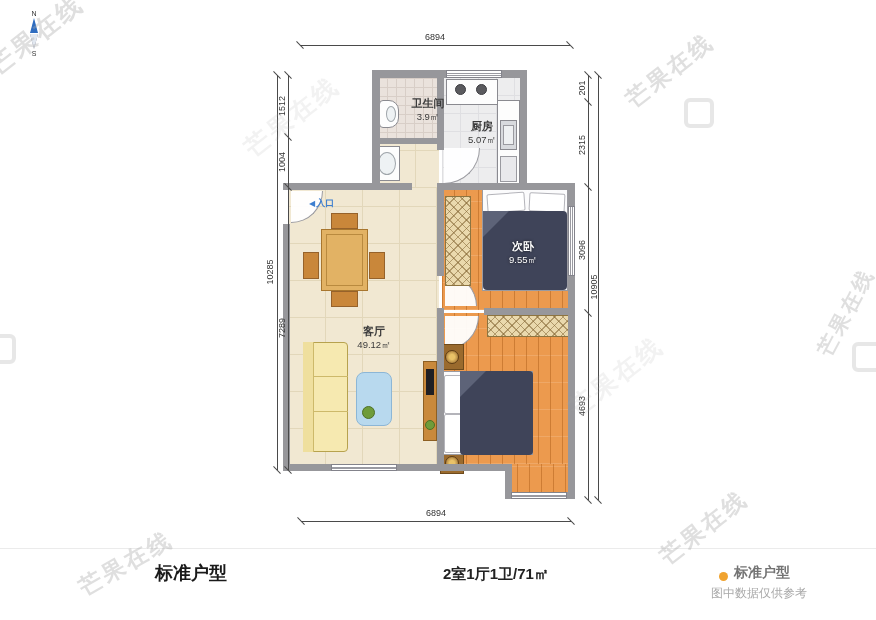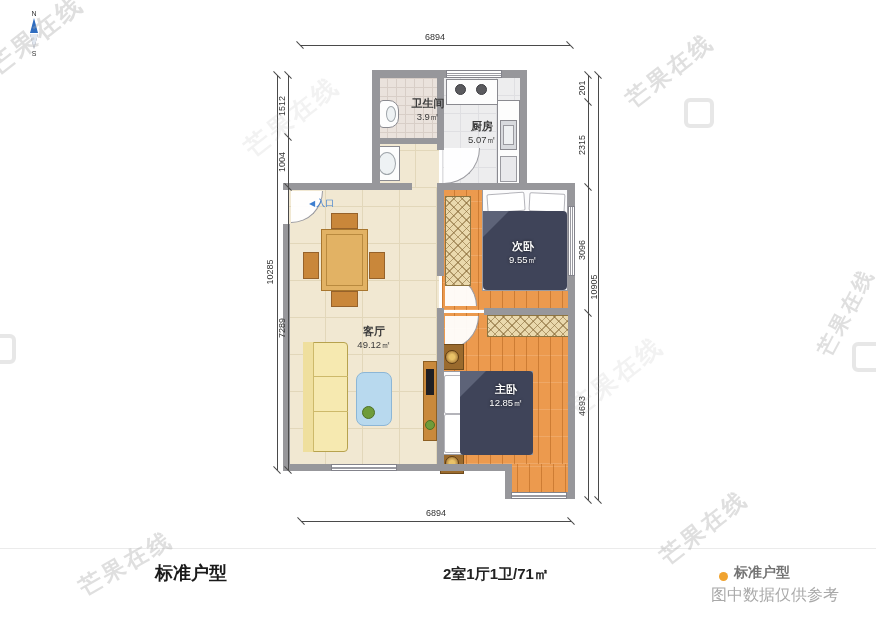--- a/index.html
+++ b/index.html
@@ -48,21 +48,21 @@
   .dim-label{position:absolute;font-size:9px;color:#333;z-index:60;white-space:nowrap;}
   .dim-label.v{transform:translate(-50%,-50%) rotate(-90deg);}
   .dim-label.h{transform:translate(-50%,-50%);}
   .tick{position:absolute;width:10px;height:1px;background:#4a4a4a;z-index:60;
         transform:translate(-50%,-50%) rotate(45deg);}
   
   .compass{position:absolute;left:24px;top:10px;width:20px;text-align:center;z-index:60;color:#333;font-size:7px;line-height:1;}
   .cp-up{width:0;height:0;margin:1px auto;border-left:4px solid transparent;border-right:4px solid transparent;border-bottom:15px solid #2e6cc0;}
   .cp-down{width:0;height:0;margin:0 auto 1px;border-left:4px solid transparent;border-right:4px solid transparent;border-top:15px solid #e2e8f0;filter:drop-shadow(0 0 .5px #778);}
   
-  .entry{position:absolute;left:309px;top:197px;z-index:60;color:#3e7fd0;font-size:9px;font-weight:normal;white-space:nowrap;}
+  .entry{position:absolute;left:309px;top:197px;z-index:60;color:#3e7fd0;font-size:9px;font-weight:bold;white-space:nowrap;}
   .entry .tri{font-size:8px;margin-right:1px;}
   
   .wm{position:absolute;color:rgba(170,170,170,.38);font-size:25px;letter-spacing:3px;z-index:70;pointer-events:none;white-space:nowrap;font-weight:bold;}
   .wm.faint{color:rgba(170,170,170,.15);}
   .wm-logo{position:absolute;width:22px;height:22px;border:4px solid rgba(170,170,170,.28);border-radius:6px;z-index:70;pointer-events:none;}
   
   .footer-text{position:absolute;z-index:60;white-space:nowrap;}
 </style>
 </head>
 <body>
@@ -167,24 +167,20 @@
     <span class="ar">5.07㎡</span>
   </div>
   <div class="room-label" style="left:342px;top:325px;width:64px">
     <span class="nm">客厅</span>
     <span class="ar">49.12㎡</span>
   </div>
   <div class="room-label on-bed" style="left:483px;top:240px;width:80px">
     <span class="nm">次卧</span>
     <span class="ar">9.55㎡</span>
   </div>
-  <div class="room-label on-bed" style="left:462px;top:383px;width:88px">
-    <span class="nm">主卧</span>
-    <span class="ar">12.85㎡</span>
-  </div>
 
   <div class="entry">
     <span class="tri">◀</span><span>入口</span>
   </div>
 
   <div class="dim-line" style="left:300px;top:45px;width:270px;height:1px"></div>
   <div class="dim-label h" style="left:435px;top:37px">6894</div>
   <div class="tick" style="left:300px;top:45px"></div>
   <div class="tick" style="left:570px;top:45px"></div>
 
@@ -232,15 +228,15 @@
   <span class="wm" style="left:652px;top:512px;transform:rotate(-38deg);font-size:23px">芒果在线</span>
   <div class="wm-logo" style="left:-14px;top:334px"></div>
   <div class="wm-logo" style="left:684px;top:98px"></div>
   <div class="wm-logo" style="left:852px;top:342px"></div>
 
   <div class="abs" style="left:0;top:548px;width:876px;height:1px;background:#ebebeb;z-index:60"></div>
   <div class="footer-text" style="left:155px;top:561px;font-size:18px;font-weight:bold;color:#1a1a1a">标准户型</div>
   <div class="footer-text" style="left:443px;top:565px;font-size:15px;font-weight:bold;color:#222">2室1厅1卫/71㎡</div>
   <div class="abs" style="left:719px;top:572px;width:9px;height:9px;border-radius:50%;background:#F0A32F;z-index:60"></div>
   <div class="footer-text" style="left:734px;top:564px;font-size:14px;font-weight:bold;color:#737373">标准户型</div>
-  <div class="footer-text" style="left:711px;top:585px;font-size:16px;color:#a9a9a9">图中数据仅供参考</div>
+  <div class="footer-text" style="left:711px;top:585px;font-size:12px;color:#a9a9a9">图中数据仅供参考</div>
 
 </div>
 
 </body></html>

